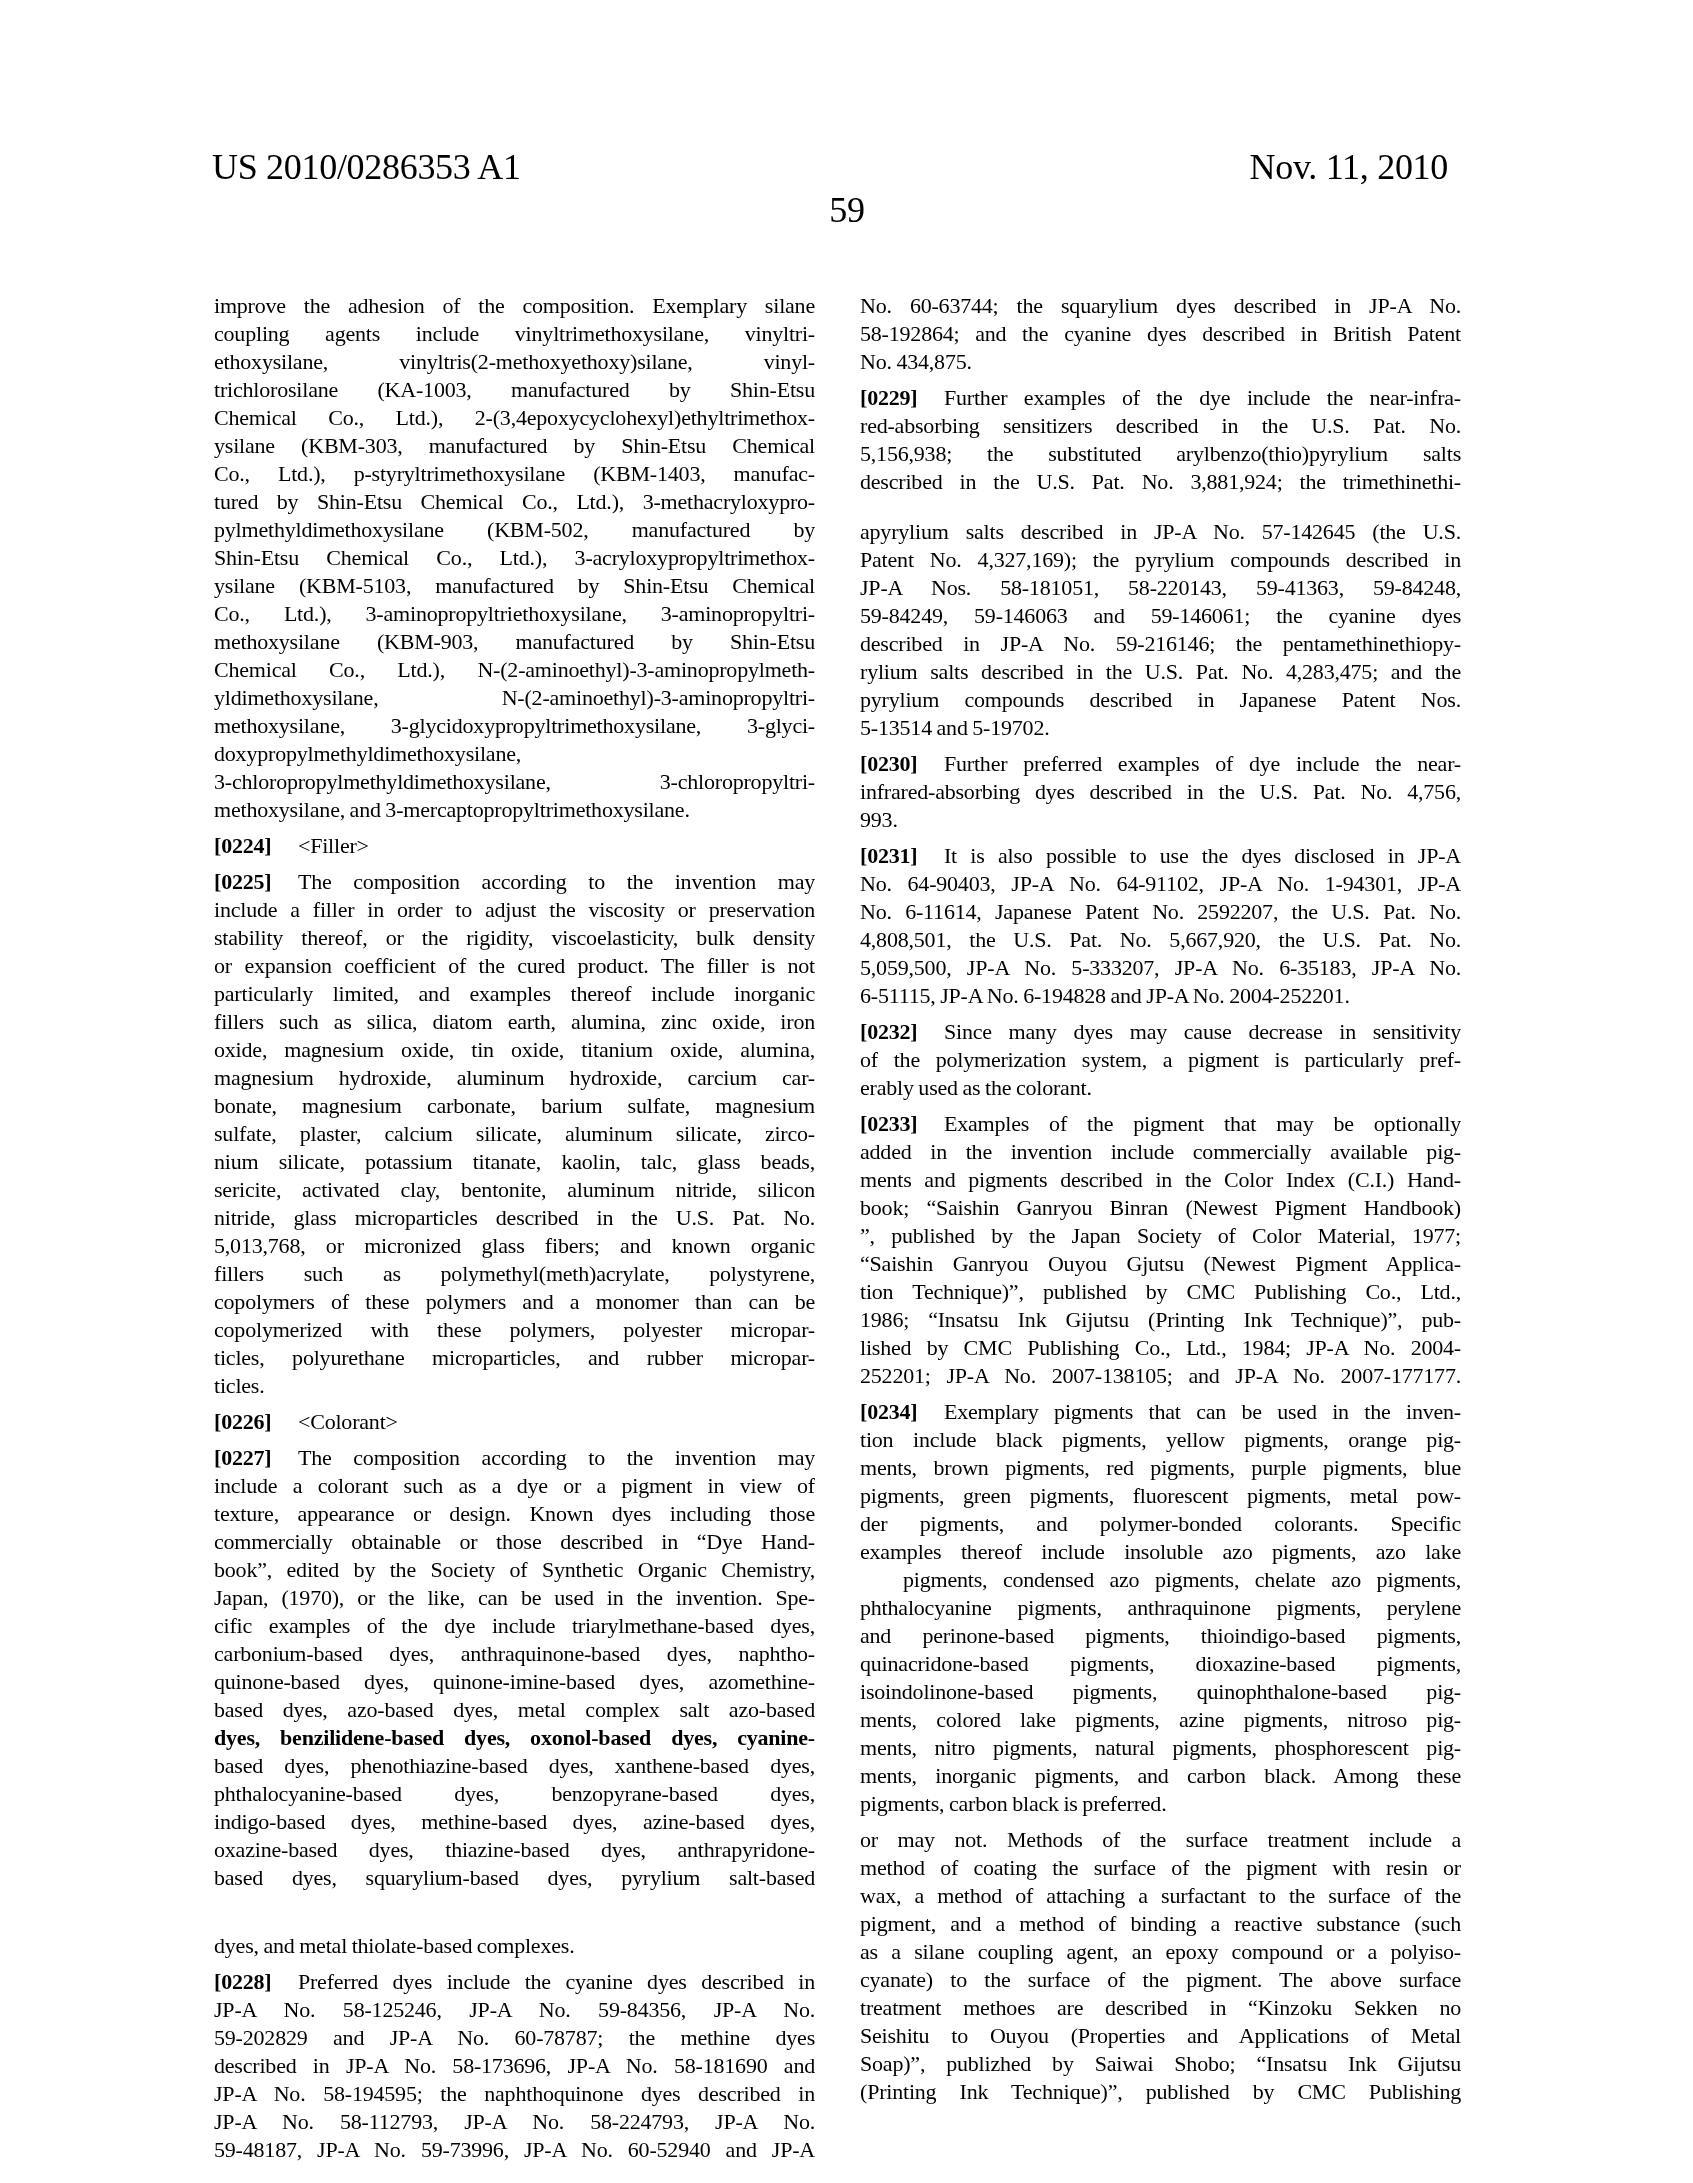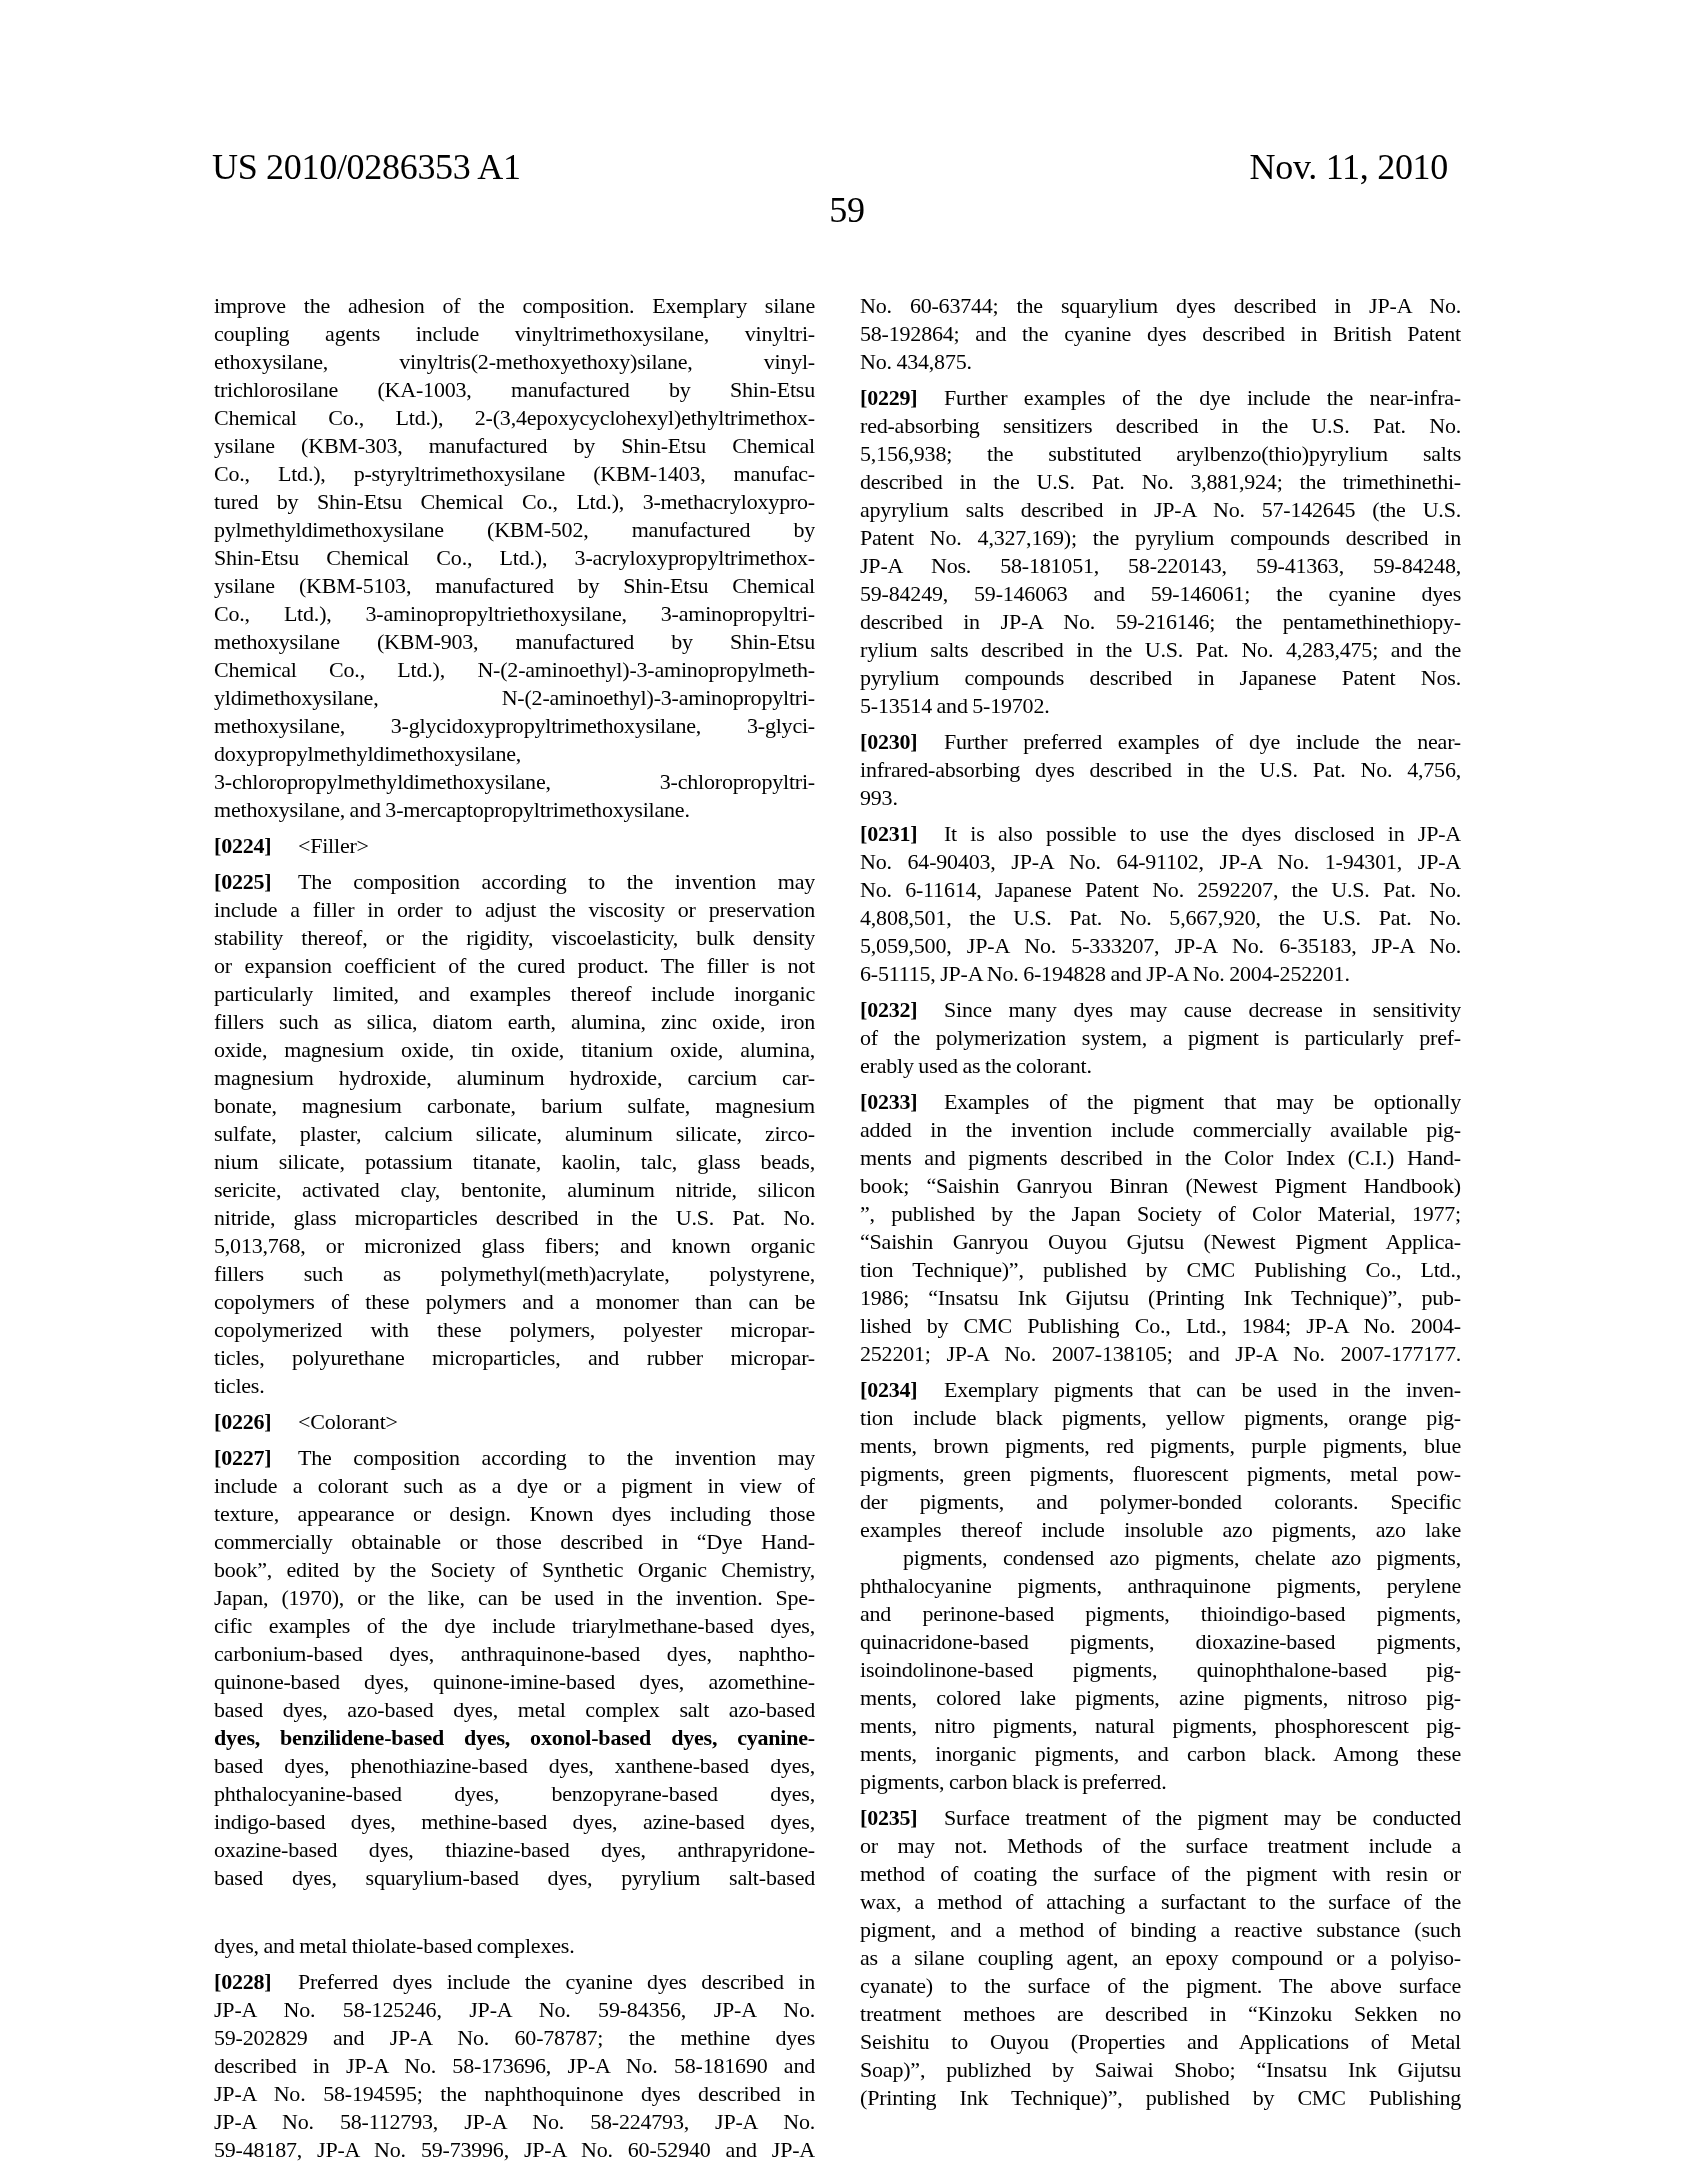--- a/index.html
+++ b/index.html
@@ -120,21 +120,21 @@
       <span class="line" style="white-space: normal; text-align: justify; overflow: hidden;"><span>No. 60-63744; the squarylium dyes described in JP-A No.</span></span>
       <span class="line" style="white-space: normal; text-align: justify; overflow: hidden;"><span>58-192864; and the cyanine dyes described in British Patent</span></span>
       <span class="line last" style="white-space: normal; text-align: justify; overflow: hidden;"><span>No. 434,875.</span></span>
     </div>
     <div class="para-gap"></div>
     <div class="paragraph">
       <span class="line" style="white-space: normal; text-align: justify; overflow: hidden;"><span class="pnum">[0229]</span><span class="gap"></span><span>Further examples of the dye include the near-infra-</span></span>
       <span class="line" style="white-space: normal; text-align: justify; overflow: hidden;"><span>red-absorbing sensitizers described in the U.S. Pat. No.</span></span>
       <span class="line" style="white-space: normal; text-align: justify; overflow: hidden;"><span>5,156,938; the substituted arylbenzo(thio)pyrylium salts</span></span>
       <span class="line" style="white-space: normal; text-align: justify; overflow: hidden;"><span>described in the U.S. Pat. No. 3,881,924; the trimethinethi-</span></span>
-      <span class="line" style="white-space: normal; text-align: justify; overflow: hidden;"><span>apyrylium salts described in JP-A No. 57-142645 (the U.S.</span></span>
+      <span class="line" style="white-space: normal; text-align: justify; overflow: hidden; margin-top: 22px;"><span>apyrylium salts described in JP-A No. 57-142645 (the U.S.</span></span>
       <span class="line" style="white-space: normal; text-align: justify; overflow: hidden;"><span>Patent No. 4,327,169); the pyrylium compounds described in</span></span>
       <span class="line" style="white-space: normal; text-align: justify; overflow: hidden;"><span>JP-A Nos. 58-181051, 58-220143, 59-41363, 59-84248,</span></span>
       <span class="line" style="white-space: normal; text-align: justify; overflow: hidden;"><span>59-84249, 59-146063 and 59-146061; the cyanine dyes</span></span>
       <span class="line" style="white-space: normal; text-align: justify; overflow: hidden;"><span>described in JP-A No. 59-216146; the pentamethinethiopy-</span></span>
       <span class="line" style="white-space: normal; text-align: justify; overflow: hidden;"><span>rylium salts described in the U.S. Pat. No. 4,283,475; and the</span></span>
       <span class="line" style="white-space: normal; text-align: justify; overflow: hidden;"><span>pyrylium compounds described in Japanese Patent Nos.</span></span>
       <span class="line last" style="white-space: normal; text-align: justify; overflow: hidden;"><span>5-13514 and 5-19702.</span></span>
     </div>
     <div class="para-gap"></div>
     <div class="paragraph">
@@ -183,21 +183,20 @@
       <span class="line" style="white-space: normal; text-align: justify; overflow: hidden;"><span>and perinone-based pigments, thioindigo-based pigments,</span></span>
       <span class="line" style="white-space: normal; text-align: justify; overflow: hidden;"><span>quinacridone-based pigments, dioxazine-based pigments,</span></span>
       <span class="line" style="white-space: normal; text-align: justify; overflow: hidden;"><span>isoindolinone-based pigments, quinophthalone-based pig-</span></span>
       <span class="line" style="white-space: normal; text-align: justify; overflow: hidden;"><span>ments, colored lake pigments, azine pigments, nitroso pig-</span></span>
       <span class="line" style="white-space: normal; text-align: justify; overflow: hidden;"><span>ments, nitro pigments, natural pigments, phosphorescent pig-</span></span>
       <span class="line" style="white-space: normal; text-align: justify; overflow: hidden;"><span>ments, inorganic pigments, and carbon black. Among these</span></span>
       <span class="line last" style="white-space: normal; text-align: justify; overflow: hidden;"><span>pigments, carbon black is preferred.</span></span>
     </div>
     <div class="para-gap"></div>
     <div class="paragraph">
-      <span class="line" style="white-space: normal; text-align: justify; overflow: hidden;"><span class="pnum">[0235]</span><span class="gap"></span><span>Surface treatment of the pigment may be conducted</span></span>
       <span class="line" style="white-space: normal; text-align: justify; overflow: hidden;"><span>or may not. Methods of the surface treatment include a</span></span>
       <span class="line" style="white-space: normal; text-align: justify; overflow: hidden;"><span>method of coating the surface of the pigment with resin or</span></span>
       <span class="line" style="white-space: normal; text-align: justify; overflow: hidden;"><span>wax, a method of attaching a surfactant to the surface of the</span></span>
       <span class="line" style="white-space: normal; text-align: justify; overflow: hidden;"><span>pigment, and a method of binding a reactive substance (such</span></span>
       <span class="line" style="white-space: normal; text-align: justify; overflow: hidden;"><span>as a silane coupling agent, an epoxy compound or a polyiso-</span></span>
       <span class="line" style="white-space: normal; text-align: justify; overflow: hidden;"><span>cyanate) to the surface of the pigment. The above surface</span></span>
       <span class="line" style="white-space: normal; text-align: justify; overflow: hidden;"><span>treatment methoes are described in “Kinzoku Sekken no</span></span>
       <span class="line" style="white-space: normal; text-align: justify; overflow: hidden;"><span>Seishitu to Ouyou (Properties and Applications of Metal</span></span>
       <span class="line" style="white-space: normal; text-align: justify; overflow: hidden;"><span>Soap)”, publizhed by Saiwai Shobo; “Insatsu Ink Gijutsu</span></span>
       <span class="line" style="white-space: normal; text-align: justify; overflow: hidden;"><span>(Printing Ink Technique)”, published by CMC Publishing</span></span>

